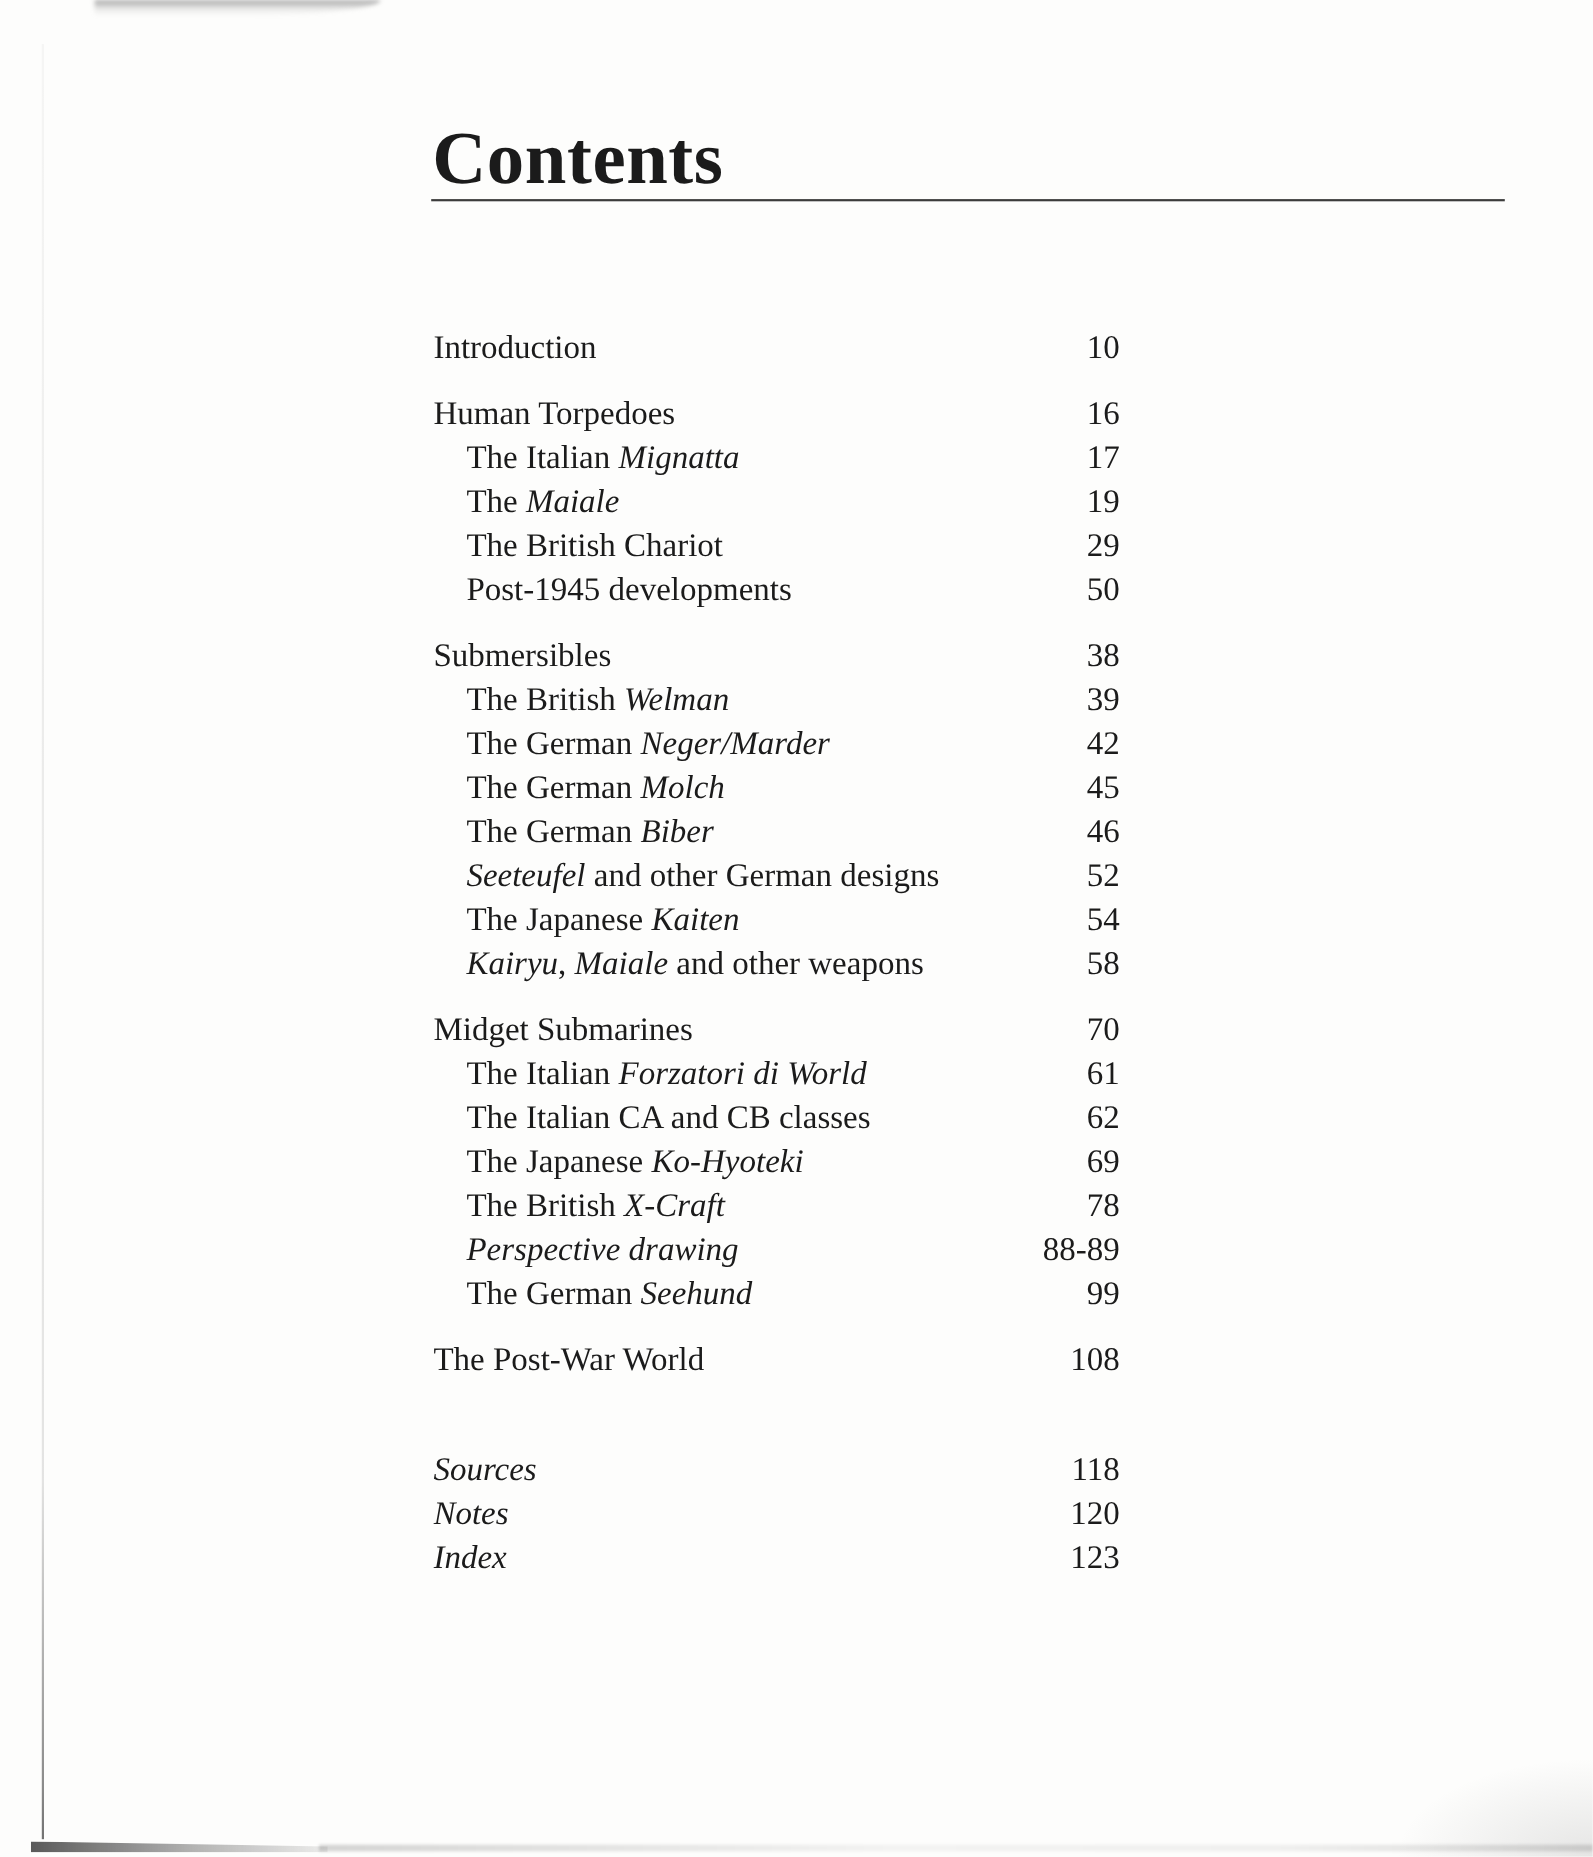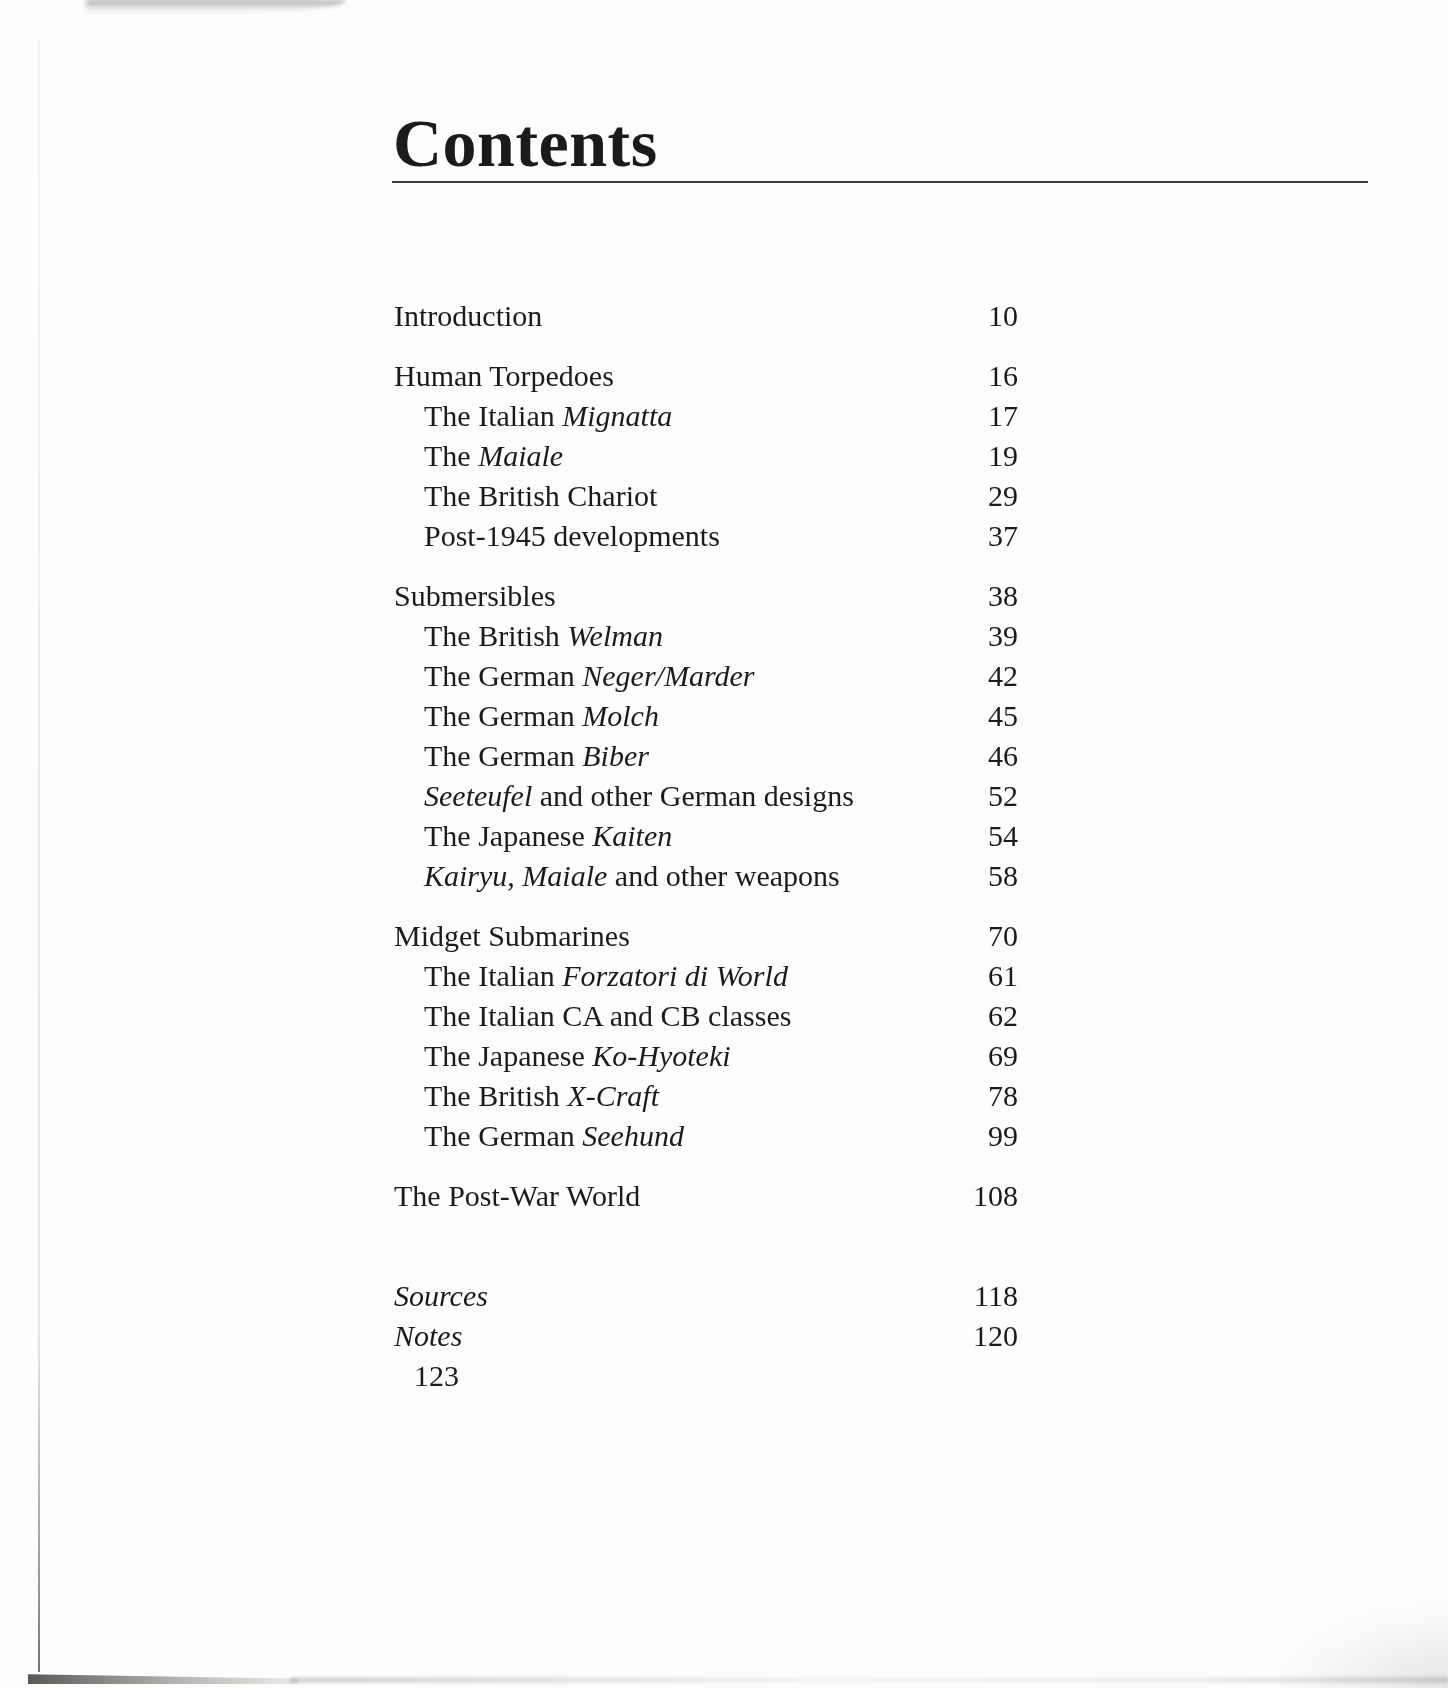--- a/index.html
+++ b/index.html
@@ -99,21 +99,21 @@
       <div class="toc-row indent">
         <span class="toc-label"><span>The </span><em>Maiale</em></span>
         <span class="toc-page">19</span>
       </div>
       <div class="toc-row indent">
         <span class="toc-label"><span>The British Chariot</span></span>
         <span class="toc-page">29</span>
       </div>
       <div class="toc-row indent">
         <span class="toc-label"><span>Post-1945 developments</span></span>
-        <span class="toc-page">37</span>
+        <span class="toc-page">50</span>
       </div>
     </div>
     <div class="toc-group">
       <div class="toc-row">
         <span class="toc-label"><span>Submersibles</span></span>
         <span class="toc-page">38</span>
       </div>
       <div class="toc-row indent">
         <span class="toc-label"><span>The British </span><em>Welman</em></span>
         <span class="toc-page">39</span>
@@ -158,36 +158,41 @@
       </div>
       <div class="toc-row indent">
         <span class="toc-label"><span>The Japanese </span><em>Ko-Hyoteki</em></span>
         <span class="toc-page">69</span>
       </div>
       <div class="toc-row indent">
         <span class="toc-label"><span>The British </span><em>X-Craft</em></span>
         <span class="toc-page">78</span>
       </div>
       <div class="toc-row indent">
+        <span class="toc-label"><em>Perspective drawing</em></span>
+        <span class="toc-page">88-89</span>
+      </div>
+      <div class="toc-row indent">
         <span class="toc-label"><span>The German </span><em>Seehund</em></span>
         <span class="toc-page">99</span>
       </div>
     </div>
     <div class="toc-group">
       <div class="toc-row">
         <span class="toc-label"><span>The Post-War World</span></span>
         <span class="toc-page">108</span>
       </div>
     </div>
     <div class="toc-group backmatter">
       <div class="toc-row">
         <span class="toc-label"><em>Sources</em></span>
         <span class="toc-page">118</span>
       </div>
       <div class="toc-row">
         <span class="toc-label"><em>Notes</em></span>
         <span class="toc-page">120</span>
       </div>
       <div class="toc-row">
+        <span class="toc-label"><em>Index</em></span>
         <span class="toc-page">123</span>
       </div>
     </div>
   </div>
 
 </body></html>

